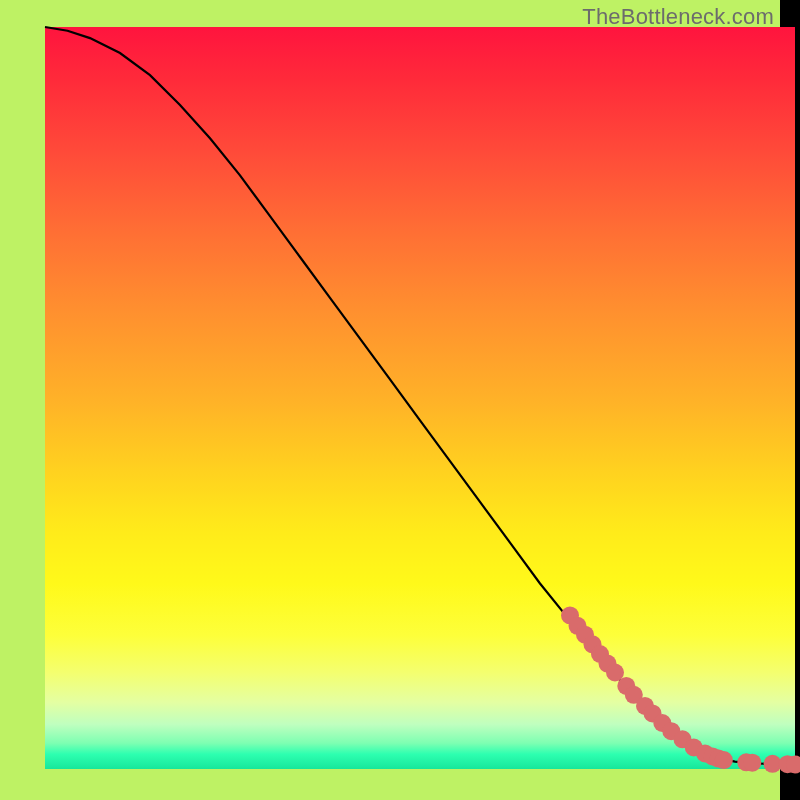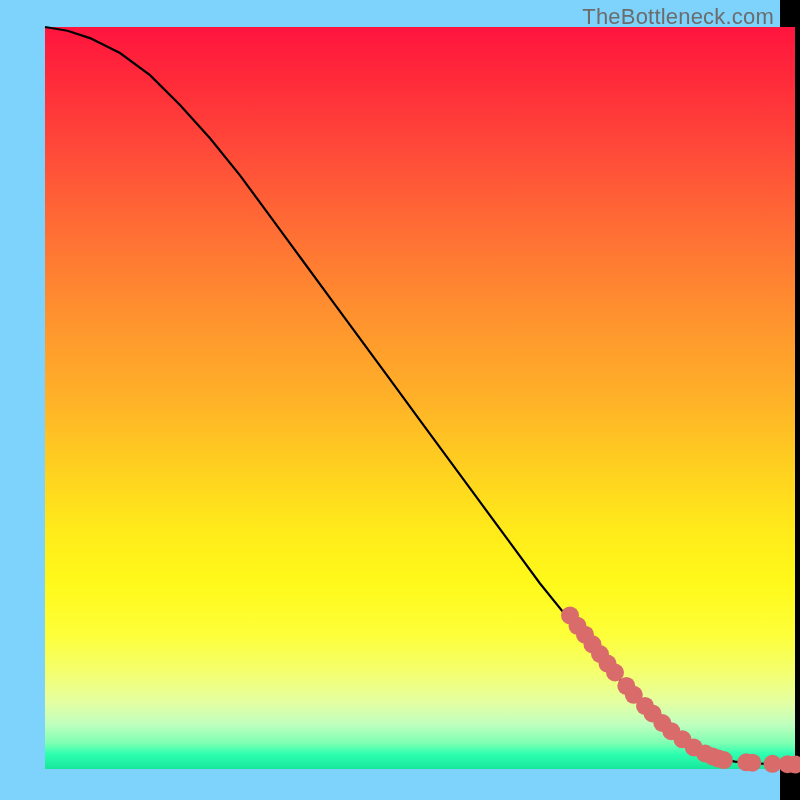--- a/index.html
+++ b/index.html
@@ -8,21 +8,21 @@
     width: 800px;
     height: 800px;
     background: #000;
     overflow: hidden;
     font-family: Arial, Helvetica, sans-serif;
   }
   .frame {
     position: relative;
     width: 780px;
     height: 800px;
-    background: #7dd3fc;
+    background: #bef264;
   }
   .plot-area {
     position: absolute;
     left: 45px;
     top: 27px;
     width: 750px;
     height: 742px;
     
     background: linear-gradient(to bottom,
       #ff143e 0%,

